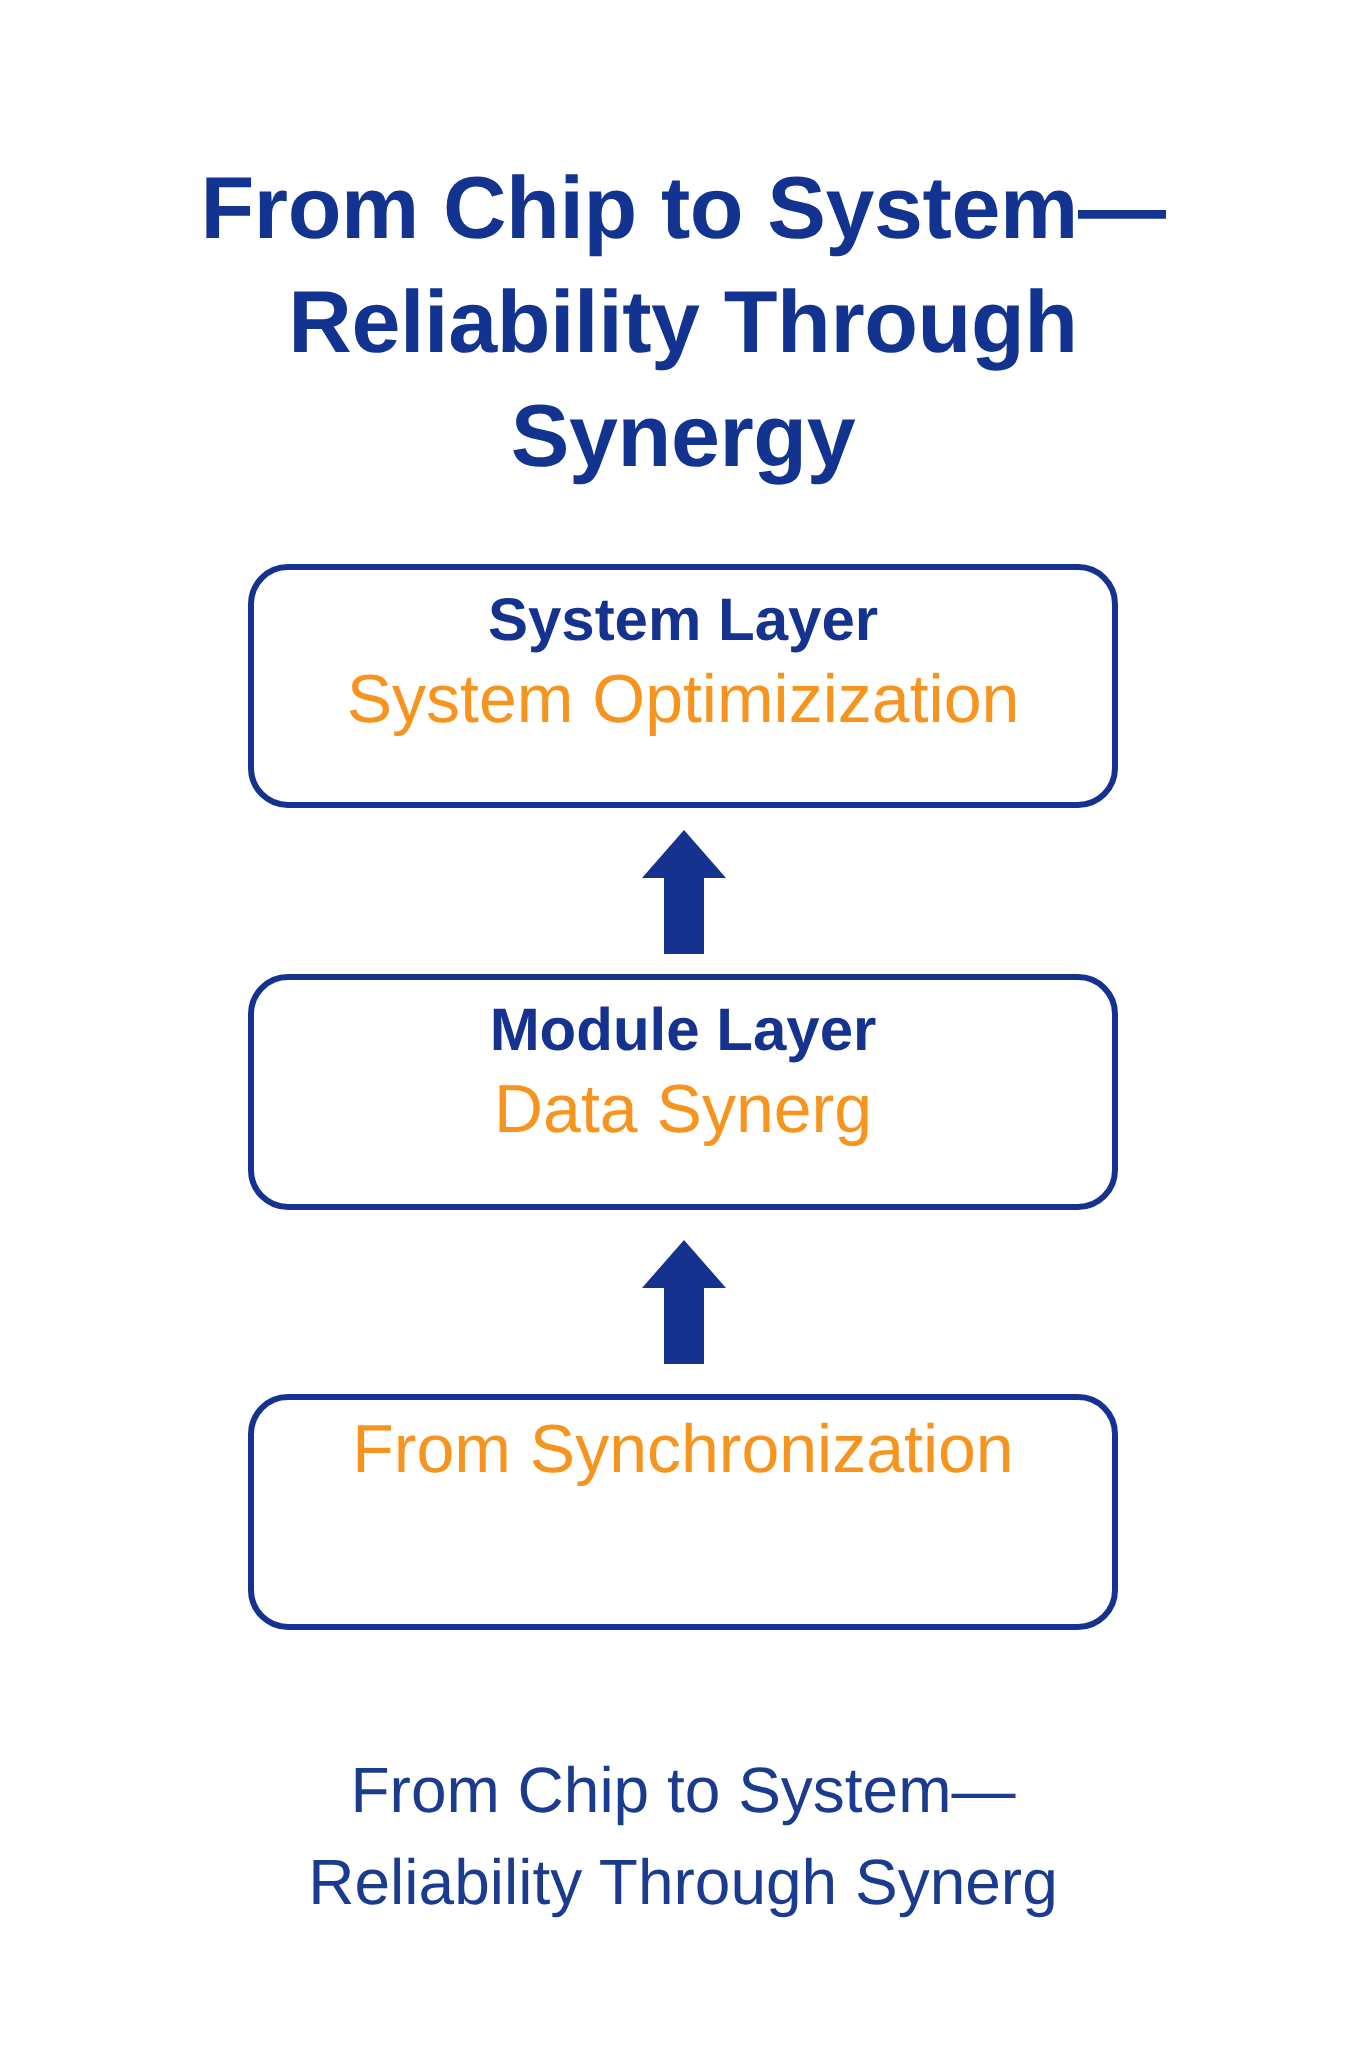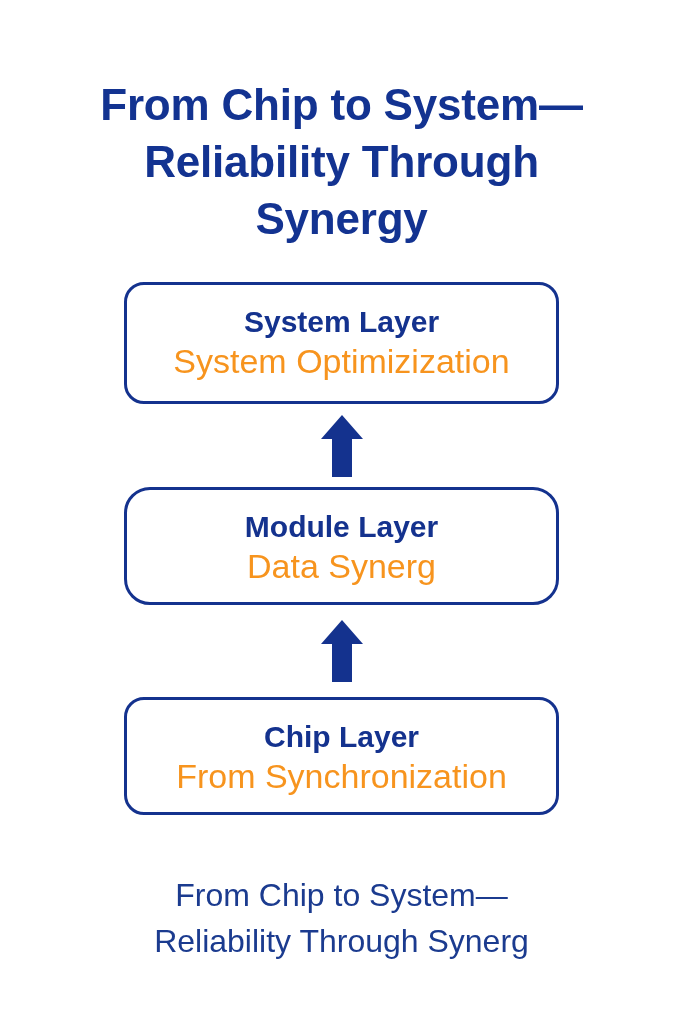--- a/index.html
+++ b/index.html
@@ -48,25 +48,25 @@
   }
 
   .layer-box {
     position: relative;
     box-sizing: border-box;
     width: 435px;
     border: 3px solid #14328E;
     border-radius: 20px;
     background: #ffffff;
     text-align: center;
-    padding-top: 17px;
+    padding-top: 6px;
   }
 
   .layer-box.box-1 { height: 122px; }
-  .layer-box.box-2 { height: 118px; border-radius: 26px; }
+  .layer-box.box-2 { height: 118px; }
   .layer-box.box-3 { height: 118px; }
 
   .layer-title {
     font-size: 30px;
     line-height: 40px;
     font-weight: bold;
     color: #14328E;
   }
 
   .layer-subtitle {
@@ -131,21 +131,20 @@
       <div class="layer-subtitle">Data Synerg</div>
     </div>
 
     <div class="arrow-wrap gap-2">
       <svg class="arrow-up" width="42" height="62" viewBox="0 0 42 62" aria-hidden="true">
         <polygon points="21,0 42,24 31,24 31,62 11,62 11,24 0,24" fill="#14328E"></polygon>
       </svg>
     </div>
 
     <div class="layer-box box-3">
-      <div class="layer-title">Chip Layer</div>
       <div class="layer-subtitle">From Synchronization</div>
     </div>
 
   </div>
 
   <div class="caption">From Chip to System—
 Reliability Through Synerg</div>
 
 </div>
 

